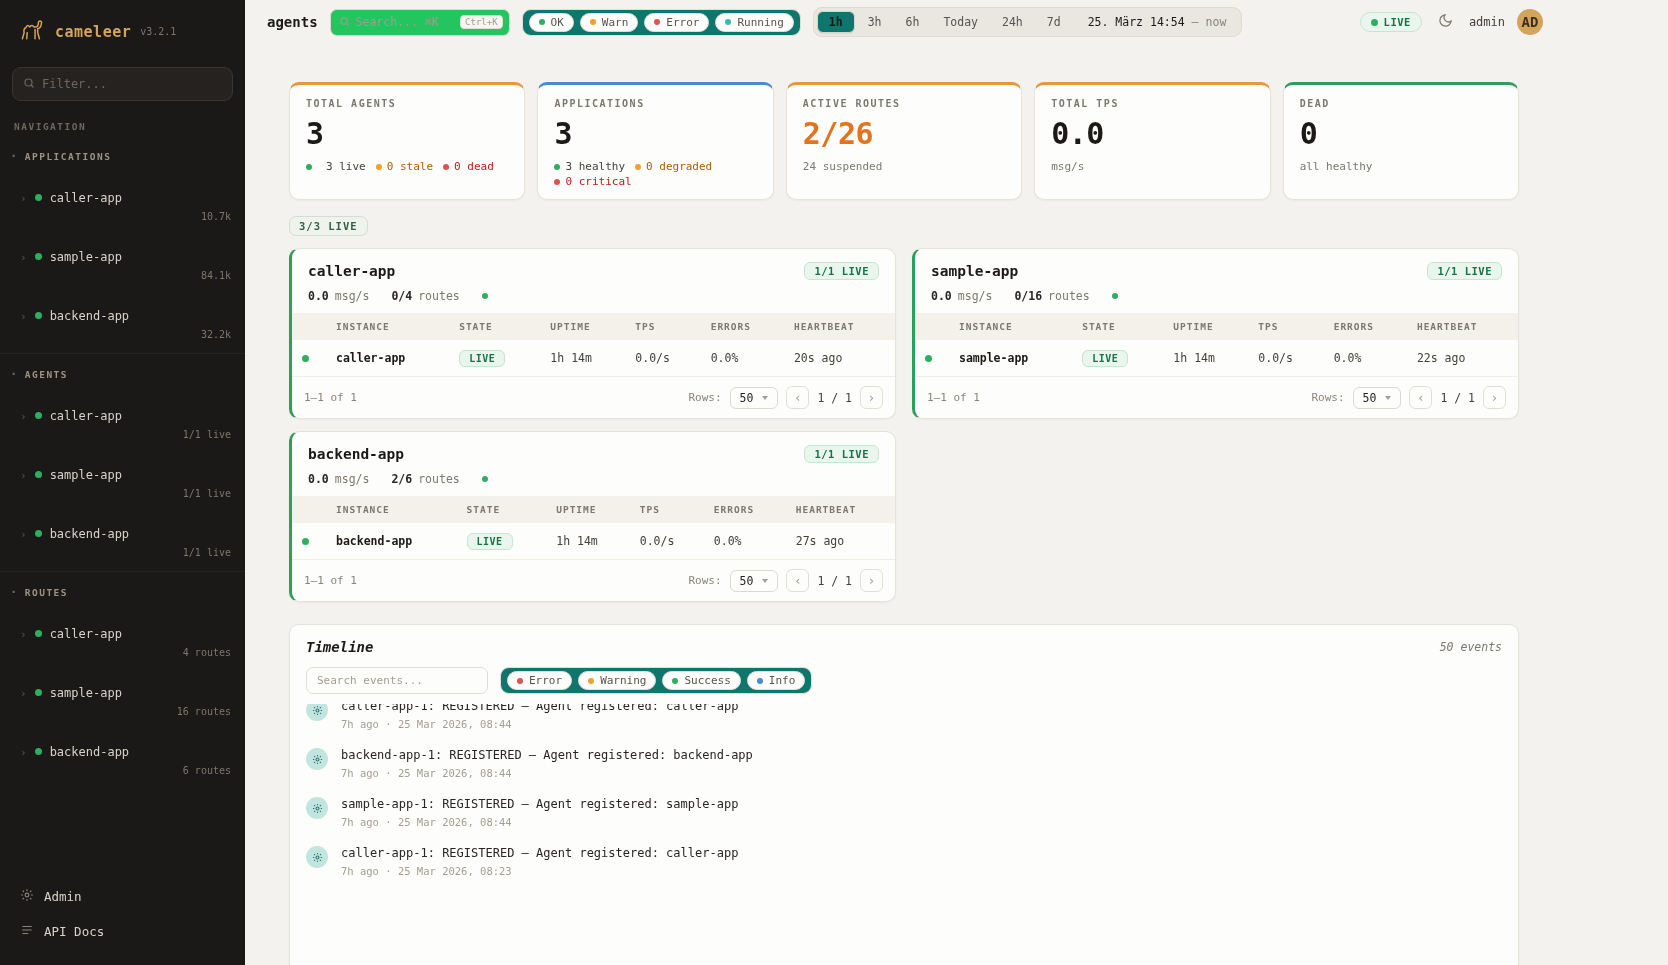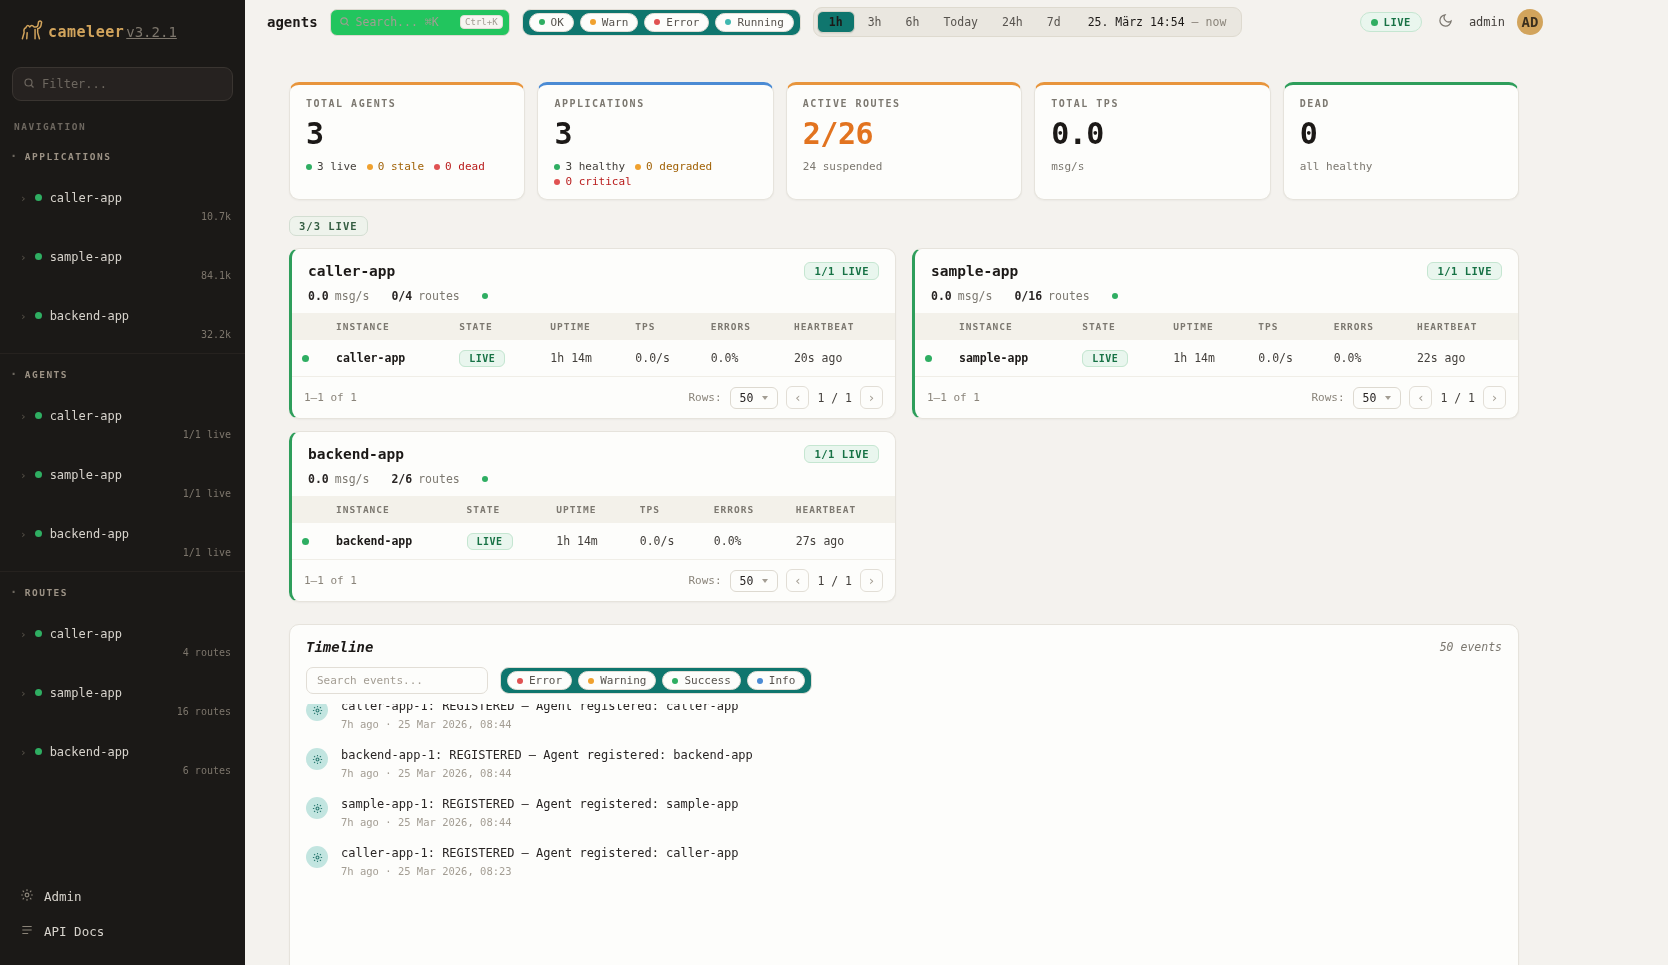--- a/index.html
+++ b/index.html
@@ -7,23 +7,23 @@
   body {
     display:flex;
     font-family:"DejaVu Sans Mono","Liberation Mono",monospace;
     background:#f4f2ee; color:#1c1917; font-size:13px;
   }
   button { font-family:inherit; background:none; border:none; cursor:pointer; color:inherit; }
   input { font-family:inherit; border:none; outline:none; background:transparent; }
 
   
   .sidebar { width:245px; flex-shrink:0; background:#1b1917; color:#b9b3aa; display:flex; flex-direction:column; height:965px; }
-  .logo-row { display:flex; align-items:center; gap:2px; padding:16px 18px 12px; }
+  .logo-row { display:flex; align-items:center; gap:9px; padding:16px 18px 12px; }
   .logo-name { color:#d2a45c; font-weight:bold; font-size:15px; letter-spacing:.5px; }
-  .logo-ver { color:#7d766c; font-size:14px;text-decoration:underline; }
+  .logo-ver { color:#7d766c; font-size:10px; }
   .filter-wrap { margin:8px 12px 4px; height:34px; background:#262220; border:1px solid #3a3531; border-radius:9px; display:flex; align-items:center; gap:7px; padding:0 10px; }
   .filter-wrap input { flex:1; color:#d7d3cc; font-size:12px; }
   .filter-wrap input::placeholder { color:#6d675f; }
   .nav-label { padding:16px 14px 4px; font-size:9.5px; letter-spacing:1.5px; color:#6d675f; font-weight:bold; }
   .side-section { padding:4px 0 8px; }
   .side-section + .side-section { border-top:1px solid #26221f; }
   .side-title { display:flex; align-items:center; gap:6px; padding:9px 14px 5px 10px; font-size:9.5px; font-weight:bold; letter-spacing:1.5px; color:#9c9285; cursor:pointer; }
   .side-title .bullet::before { content:"·"; color:#6d675f; font-size:12px; }
   .side-item { display:flex; align-items:center; gap:8px; padding:5px 14px 5px 20px; font-size:12px; color:#d7d3cc; cursor:pointer; }
   .chev::before { content:"›"; color:#5c564d; font-size:11px; }
@@ -300,21 +300,21 @@
 
   <div class="content">
 
     <div class="stats">
       <div class="stat-card" style="border-top-color: rgb(232, 149, 60);">
         <div class="stat-label">TOTAL AGENTS</div>
         <div class="stat-value">3</div>
         <div class="stat-meta">
           <span class="mseg">
               <span class="mdot" style="background: rgb(47, 174, 98);"></span>
-              <span style="color: rgb(68, 64, 60);">3 live</span>
+              <span style="color: rgb(68, 64, 60); margin-left: 9px;">3 live</span>
             </span>
           <span class="mseg">
               <span class="mdot" style="background: rgb(240, 161, 46);"></span>
               <span style="color: rgb(161, 98, 7);">0 stale</span>
             </span>
           <span class="mseg">
               <span class="mdot" style="background: rgb(224, 82, 82);"></span>
               <span style="color: rgb(185, 28, 28);">0 dead</span>
             </span>
         </div>

